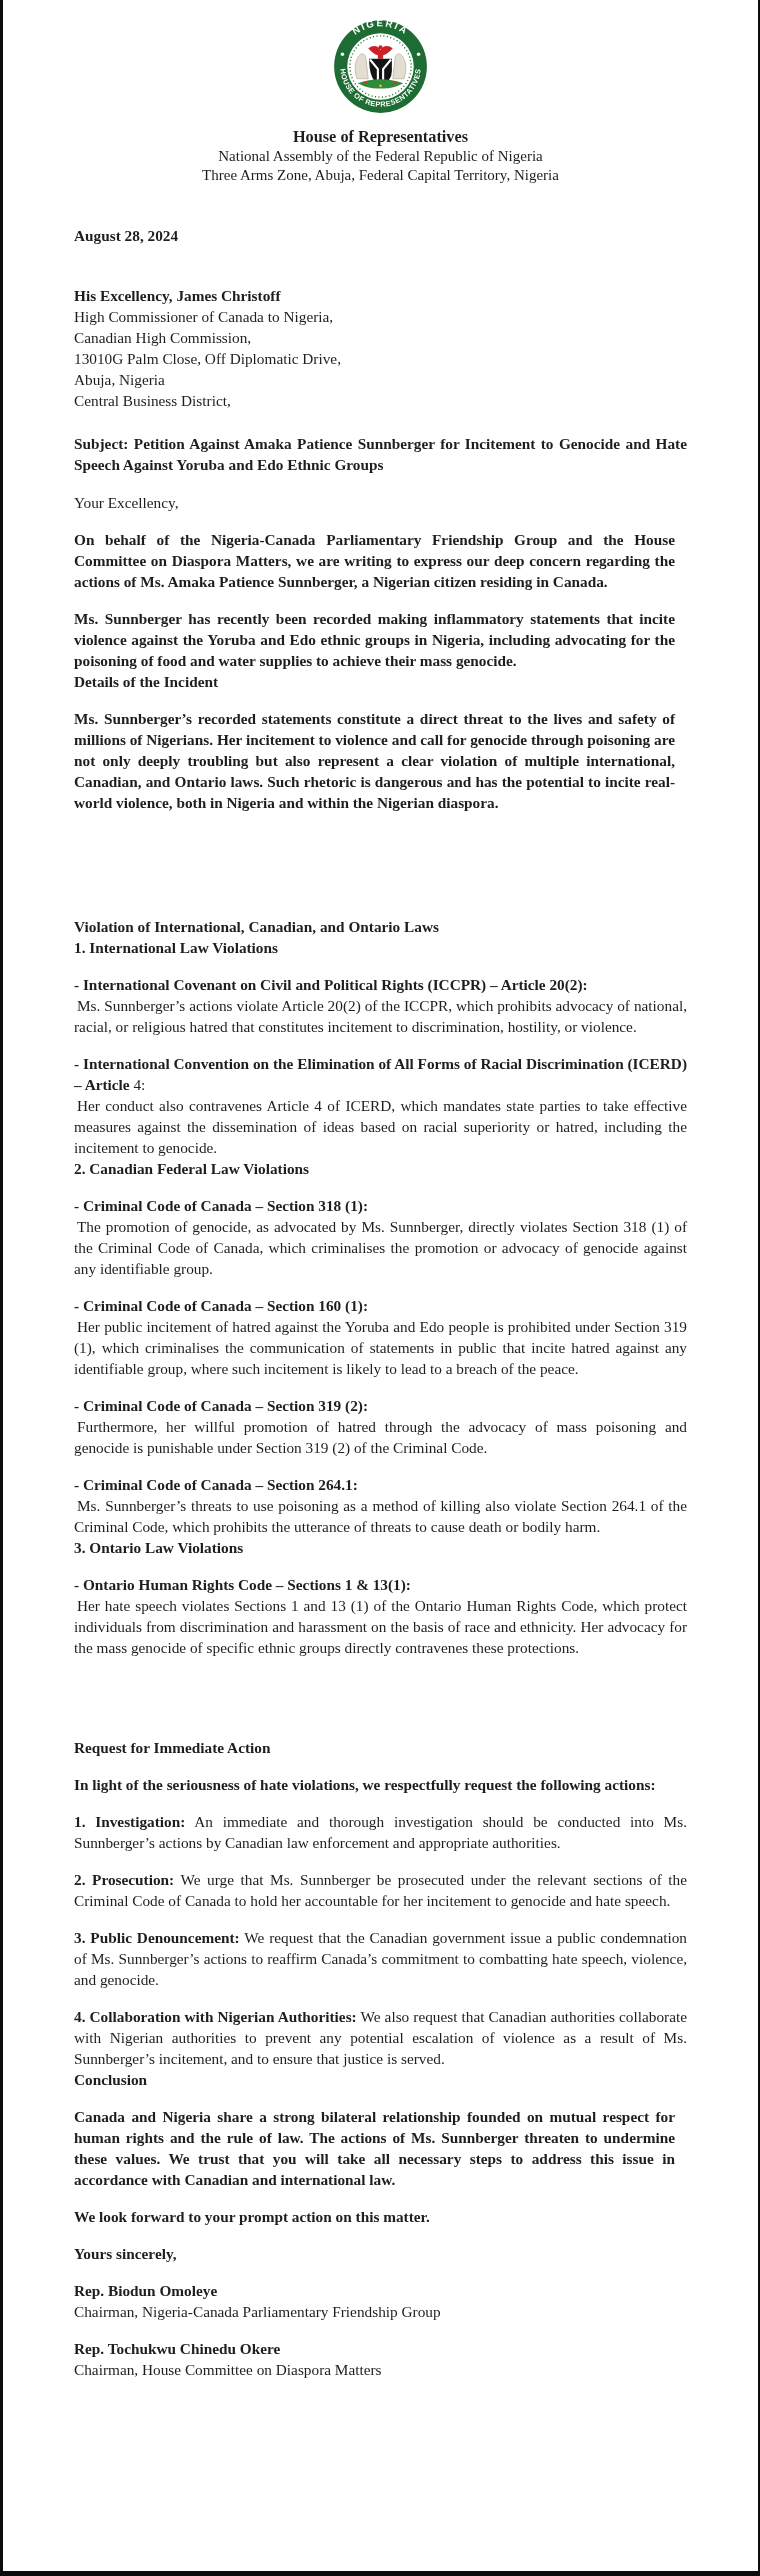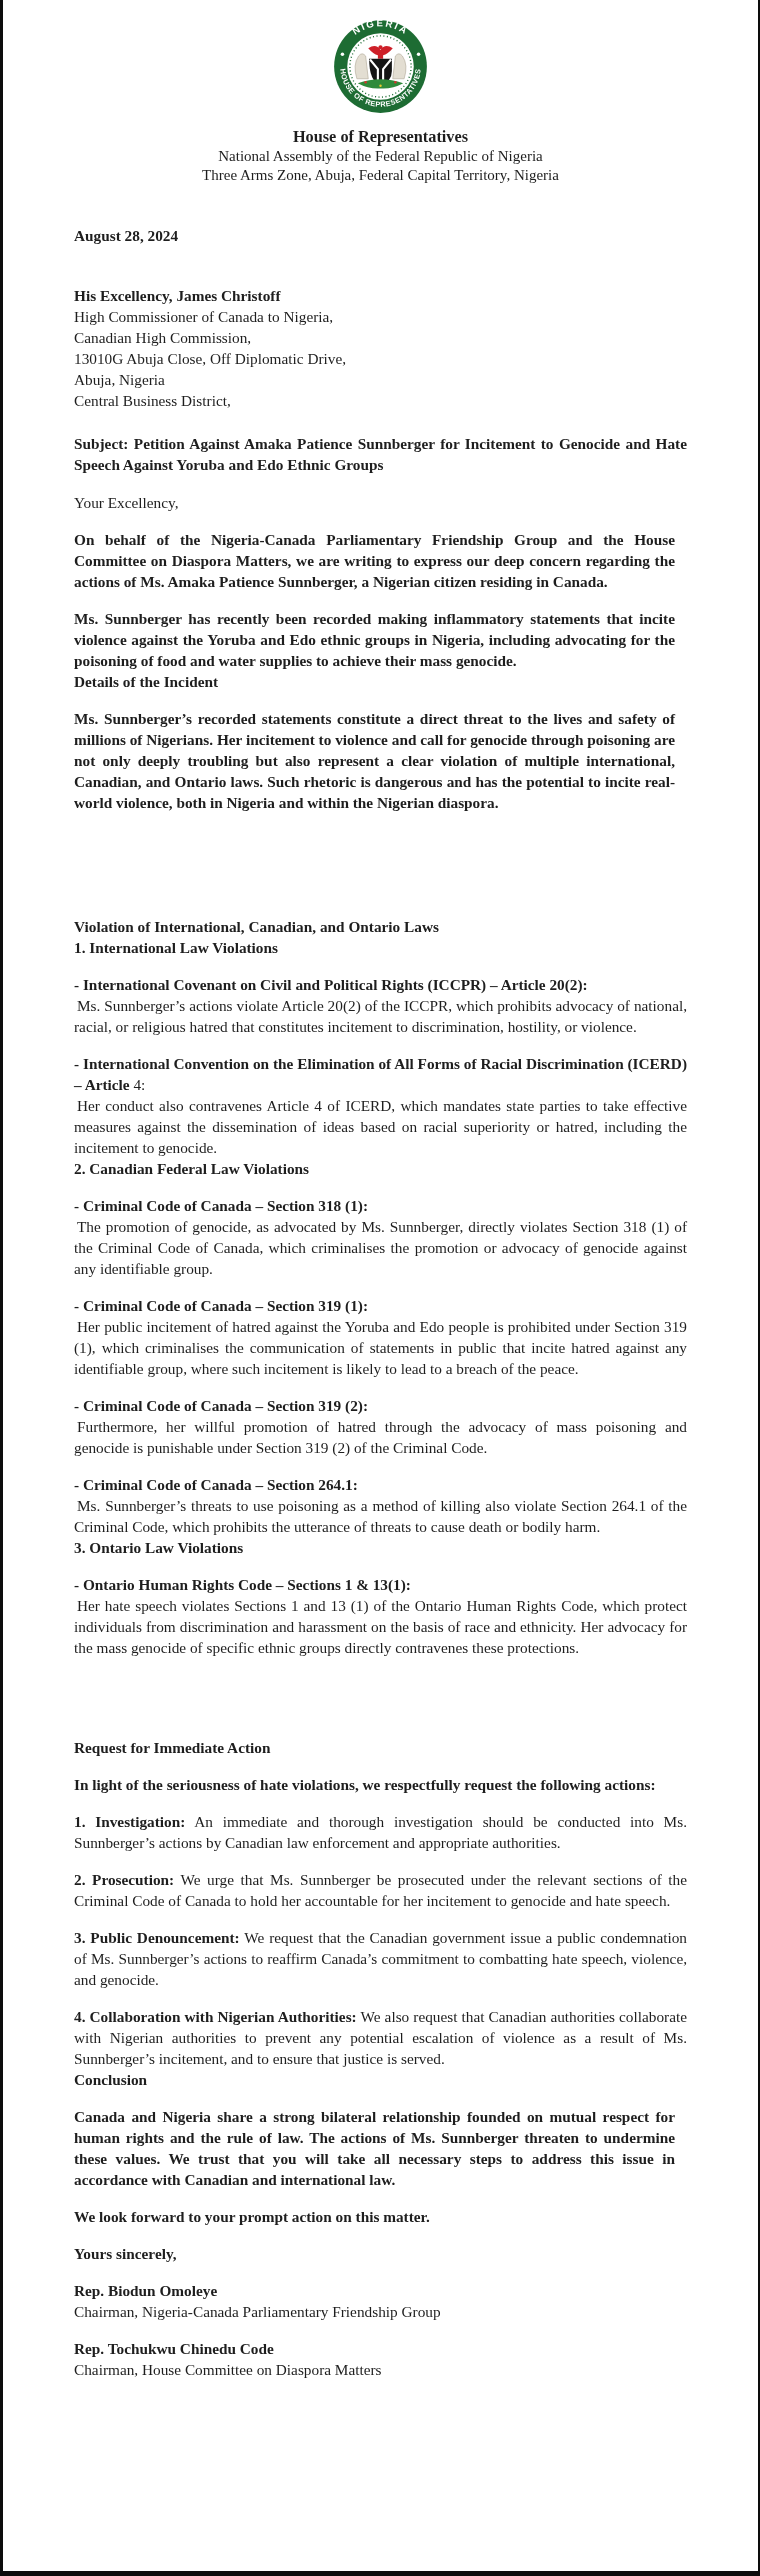--- a/index.html
+++ b/index.html
@@ -82,21 +82,21 @@
     <div class="addr">National Assembly of the Federal Republic of Nigeria</div>
     <div class="addr">Three Arms Zone, Abuja, Federal Capital Territory, Nigeria</div>
   </div>
 
   <div class="date">August 28, 2024</div>
 
   <div class="recipient">
     <div class="name">His Excellency,  James Christoff</div>
     <div>High Commissioner of Canada to Nigeria,</div>
     <div>Canadian High Commission,</div>
-    <div>13010G Abuja Close, Off Diplomatic Drive,</div>
+    <div>13010G Palm Close, Off Diplomatic Drive,</div>
     <div>Abuja, Nigeria</div>
     <div>Central Business District,</div>
   </div>
 
   <div class="subject">Subject: Petition Against Amaka Patience Sunnberger for Incitement to Genocide and Hate Speech Against Yoruba and Edo Ethnic Groups</div>
 
   <div class="salutation">Your Excellency,</div>
 
   <p class="para">On behalf of the Nigeria-Canada Parliamentary Friendship Group and the House Committee on Diaspora Matters, we are writing to express our deep concern regarding the actions of Ms. Amaka Patience Sunnberger, a Nigerian citizen residing in Canada.</p>
   <p class="para">Ms. Sunnberger has recently been recorded making inflammatory statements that incite violence against the Yoruba and Edo ethnic groups in Nigeria, including advocating for the poisoning of food and water supplies to achieve their mass genocide.</p>
@@ -117,21 +117,21 @@
     <div class="law-title"><span>- International Convention on the Elimination of All Forms of Racial Discrimination (ICERD) – Article</span><span class="tail"> 4:</span></div>
     <div class="law-body">Her conduct also contravenes Article 4 of ICERD, which mandates state parties to take effective measures against the dissemination of ideas based on racial superiority or hatred, including the incitement to genocide.</div>
   </div>
 
   <div class="heading">2. Canadian Federal Law Violations</div>
   <div class="law-item">
     <div class="law-title"><span>- Criminal Code of Canada – Section 318 (1):</span><span class="tail"></span></div>
     <div class="law-body">The promotion of genocide, as advocated by Ms. Sunnberger, directly violates Section 318 (1) of the Criminal Code of Canada, which criminalises the promotion or advocacy of genocide against any identifiable group.</div>
   </div>
   <div class="law-item">
-    <div class="law-title"><span>- Criminal Code of Canada – Section 319 (1):</span><span class="tail"></span></div>
+    <div class="law-title"><span>- Criminal Code of Canada – Section 160 (1):</span><span class="tail"></span></div>
     <div class="law-body">Her public incitement of hatred against the Yoruba and Edo people is prohibited under Section 319 (1), which criminalises the communication of statements in public that incite hatred against any identifiable group, where such incitement is likely to lead to a breach of the peace.</div>
   </div>
   <div class="law-item">
     <div class="law-title"><span>- Criminal Code of Canada – Section 319 (2):</span><span class="tail"></span></div>
     <div class="law-body">Furthermore, her willful promotion of hatred through the advocacy of mass poisoning and genocide is punishable under Section 319 (2) of the Criminal Code.</div>
   </div>
   <div class="law-item">
     <div class="law-title"><span>- Criminal Code of Canada – Section 264.1:</span><span class="tail"></span></div>
     <div class="law-body">Ms. Sunnberger’s threats to use poisoning as a method of killing also violate Section 264.1 of the Criminal Code, which prohibits the utterance of threats to cause death or bodily harm.</div>
   </div>
@@ -156,18 +156,18 @@
   <p class="para">Canada and Nigeria share a strong bilateral relationship founded on mutual respect for human rights and the rule of law. The actions of Ms. Sunnberger threaten to undermine these values. We trust that you will take all necessary steps to address this issue in accordance with Canadian and international law.</p>
 
   <p class="para">We look forward to your prompt action on this matter.</p>
   <p class="para">Yours sincerely,</p>
 
   <div class="sign-block">
     <div class="sign-name">Rep. Biodun Omoleye</div>
     <div>Chairman, Nigeria-Canada Parliamentary Friendship Group</div>
   </div>
   <div class="sign-block">
-    <div class="sign-name">Rep. Tochukwu Chinedu Code</div>
+    <div class="sign-name">Rep. Tochukwu Chinedu Okere</div>
     <div>Chairman, House Committee on Diaspora Matters</div>
   </div>
 
 </div>
 
 
 </body></html>

